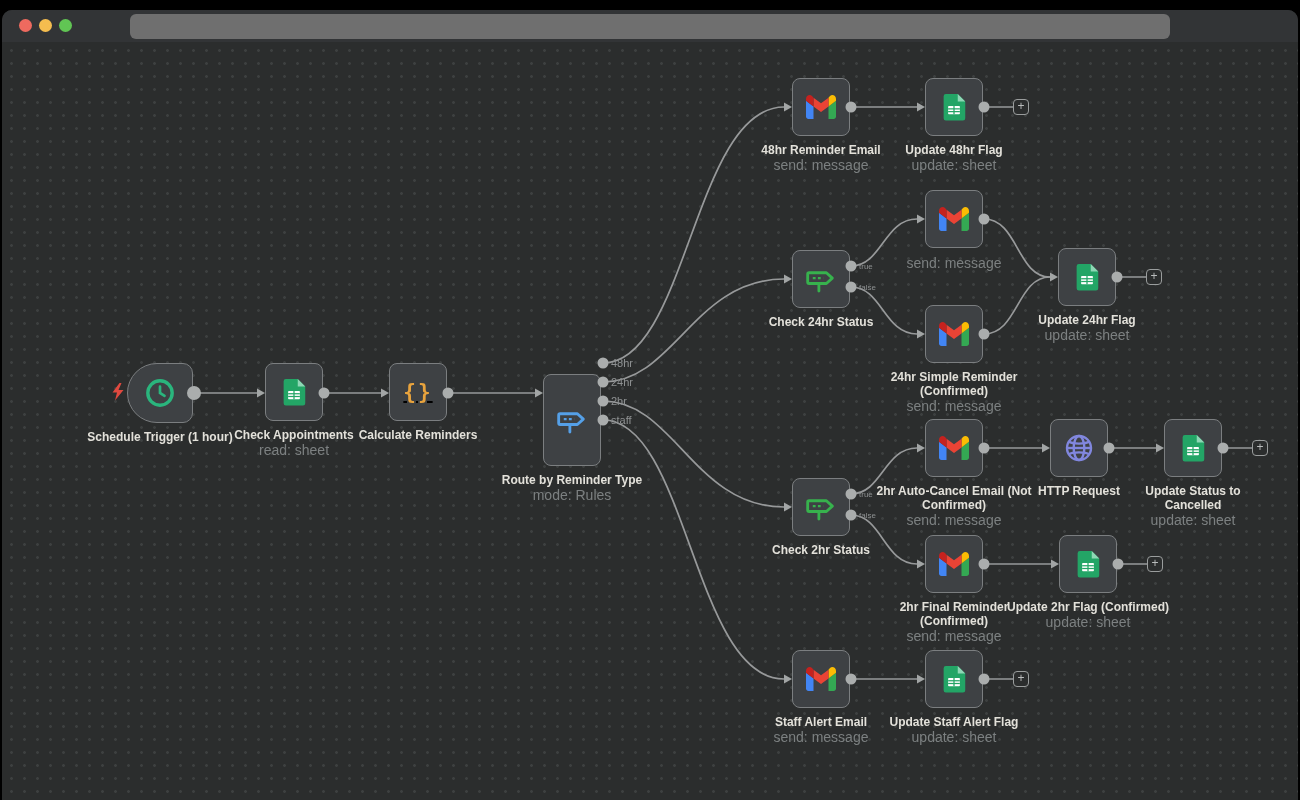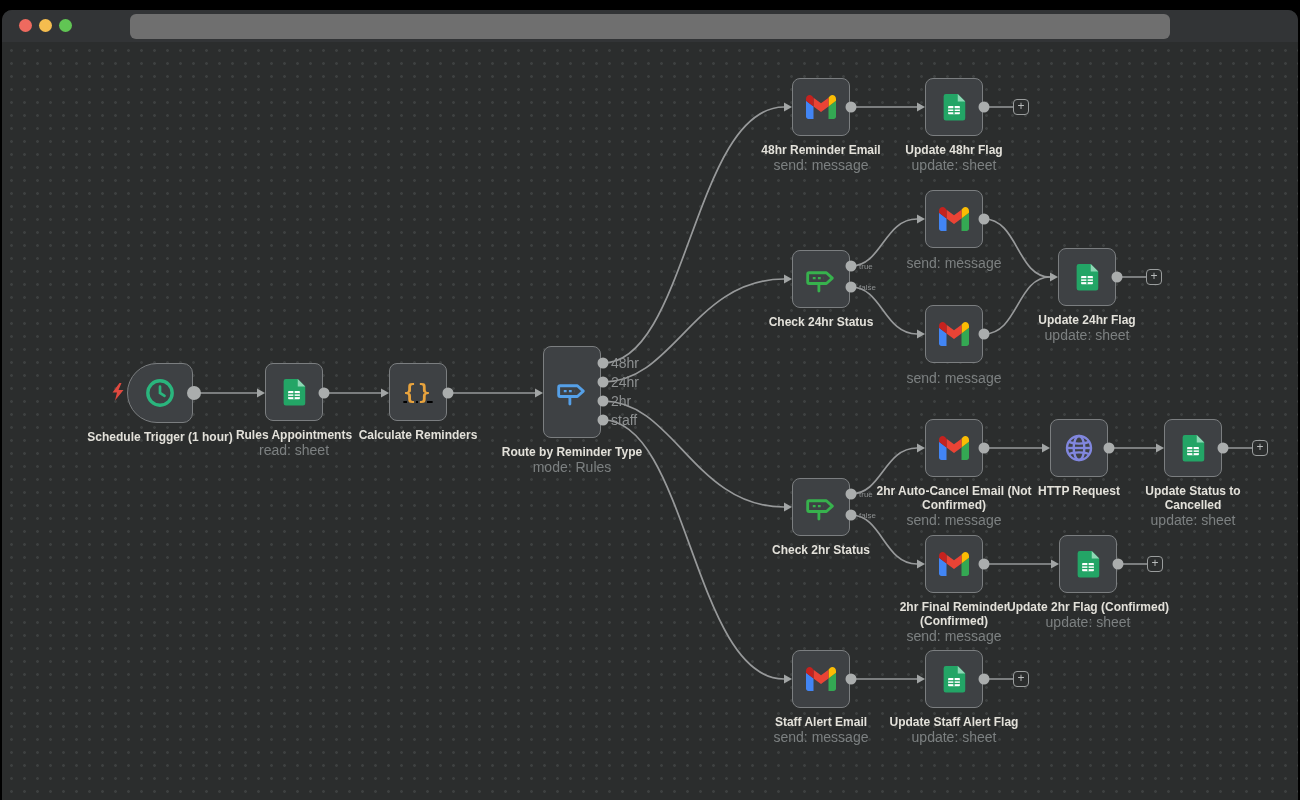--- a/index.html
+++ b/index.html
@@ -15,31 +15,31 @@
   .canvas { position:absolute; left:0; right:0; top:32px; bottom:0;
     background-color:#2b2d2d;
     background-image:radial-gradient(circle, #3d4040 1.3px, transparent 1.5px);
     background-size:13px 13px; background-position:3px 2px; }
   svg.layer { position:absolute; left:0; top:0; pointer-events:none; }
   .lines { z-index:1; } .ports { z-index:3; }
   .node { position:absolute; z-index:2; width:58px; height:58px; background:#3e4144;
     border:1.5px solid #7b7e80; border-radius:8px; display:flex;
     align-items:center; justify-content:center; cursor:pointer;text-decoration:underline; }
   .node.trigger { width:66px; height:60px; border-radius:30px 10px 10px 30px; }
-  .node.tall { height:92px; }
+  .node.tall { height:92px;margin-top:28px; }
   .nlabel { position:absolute; top:64px; left:50%; transform:translateX(-50%);
     width:166px; text-align:center; cursor:default; }
   .node.tall .nlabel { top:98px; }
   .node.trigger .nlabel { top:66px; width:180px; }
   .nlabel.narrow { width:120px; }
   .ntitle { font-size:12px; font-weight:bold; color:#e3e1da; line-height:14px; }
   .nsub { margin-top:3px; font-size:14px; color:#7c8081; line-height:11px; }
   .codeglyph { font-family:"DejaVu Sans Mono", monospace; font-size:21px;
     font-weight:bold; color:#e8a33d; letter-spacing:2px; }
-  .port-label { position:absolute; z-index:4; font-size:14px; color:#8e9192; line-height:10px; }
+  .port-label { position:absolute; z-index:4; font-size:11px; color:#8e9192; line-height:10px; }
   .tf-label { font-size:8px; }
   .plusbtn { position:absolute; z-index:3; width:16px; height:16px; border:1.5px solid #9a9d9d;
     border-radius:4px; color:#b9bcbc; font-size:12px; line-height:12px; text-align:center;
     background:#2b2d2d; cursor:pointer; }
   .bolt { position:absolute; z-index:2; }
 </style>
 </head>
 <body>
 
 <div class="window">
@@ -101,21 +101,21 @@
         <path d="M5.5 1.5 h9.5 l6 6 v13.5 a1.8 1.8 0 0 1 -1.8 1.8 H5.5 a1.8 1.8 0 0 1 -1.8 -1.8 V3.3 a1.8 1.8 0 0 1 1.8 -1.8 z" fill="#23a566"></path>
         <path d="M15 1.5 l6 6 h-6 z" fill="#8ed7b5"></path>
         <rect x="7.3" y="11.2" width="9.4" height="6.6" fill="#ffffff" rx="0.6"></rect>
         <g stroke="#23a566" stroke-width="1">
           <line x1="12" y1="11.2" x2="12" y2="17.8"></line>
           <line x1="7.3" y1="13.4" x2="16.7" y2="13.4"></line>
           <line x1="7.3" y1="15.6" x2="16.7" y2="15.6"></line>
         </g>
       </svg>
       <div class="nlabel">
-        <div class="ntitle">Rules Appointments</div>
+        <div class="ntitle">Check Appointments</div>
         <div class="nsub">read: sheet</div>
       </div>
     </div>
 
     <div class="node" style="left:387px; top:321px">
       <span class="codeglyph">{}</span>
       <div class="nlabel">
           <div class="ntitle">Calculate Reminders</div>
         </div>
     </div>
@@ -189,20 +189,21 @@
 
     <div class="node" style="left:923px; top:263px">
       <svg width="30" height="24" viewBox="0 0 24 19">
         <path fill="#4285f4" d="M2 19 h4 V9 L0 4.5 V17 c0 1.1 .9 2 2 2 z"></path>
         <path fill="#34a853" d="M18 19 h4 c1.1 0 2 -.9 2 -2 V4.5 L18 9 z"></path>
         <path fill="#fbbc04" d="M18 9 l6 -4.5 V3 c0 -2.5 -2.8 -3.9 -4.8 -2.4 L18 2 z"></path>
         <path fill="#ea4335" d="M6 9 V2 l6 4.5 L18 2 v7 l-6 4.5 z"></path>
         <path fill="#c5221f" d="M0 3 v1.5 L6 9 V2 L4.8 .6 C2.8 -.9 0 .5 0 3 z"></path>
       </svg>
       <div class="nlabel">
+        <div class="ntitle">24hr Simple Reminder (Confirmed)</div>
         <div class="nsub">send: message</div>
       </div>
     </div>
 
     <div class="node" style="left:1056px; top:206px">
       <svg width="30" height="30" viewBox="0 0 24 24">
         <path d="M5.5 1.5 h9.5 l6 6 v13.5 a1.8 1.8 0 0 1 -1.8 1.8 H5.5 a1.8 1.8 0 0 1 -1.8 -1.8 V3.3 a1.8 1.8 0 0 1 1.8 -1.8 z" fill="#23a566"></path>
         <path d="M15 1.5 l6 6 h-6 z" fill="#8ed7b5"></path>
         <rect x="7.3" y="11.2" width="9.4" height="6.6" fill="#ffffff" rx="0.6"></rect>
         <g stroke="#23a566" stroke-width="1">

